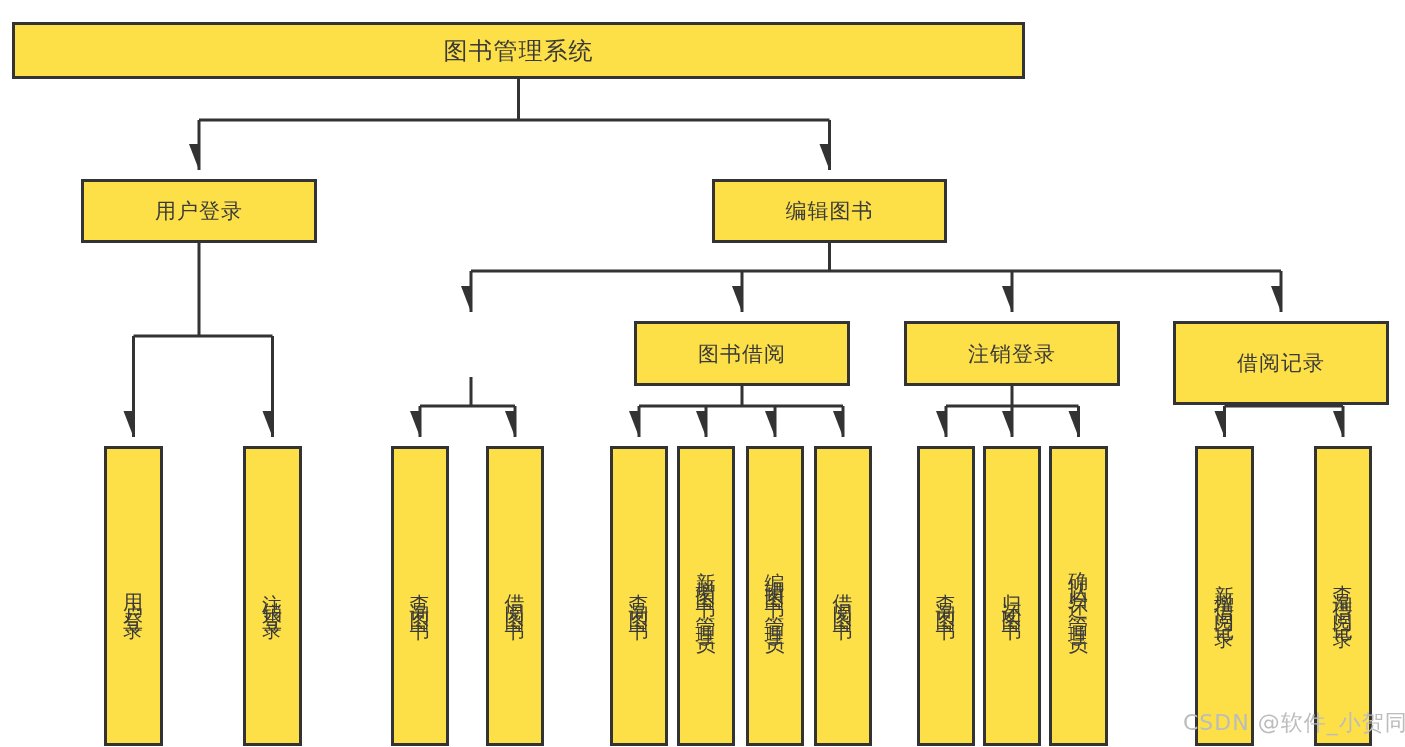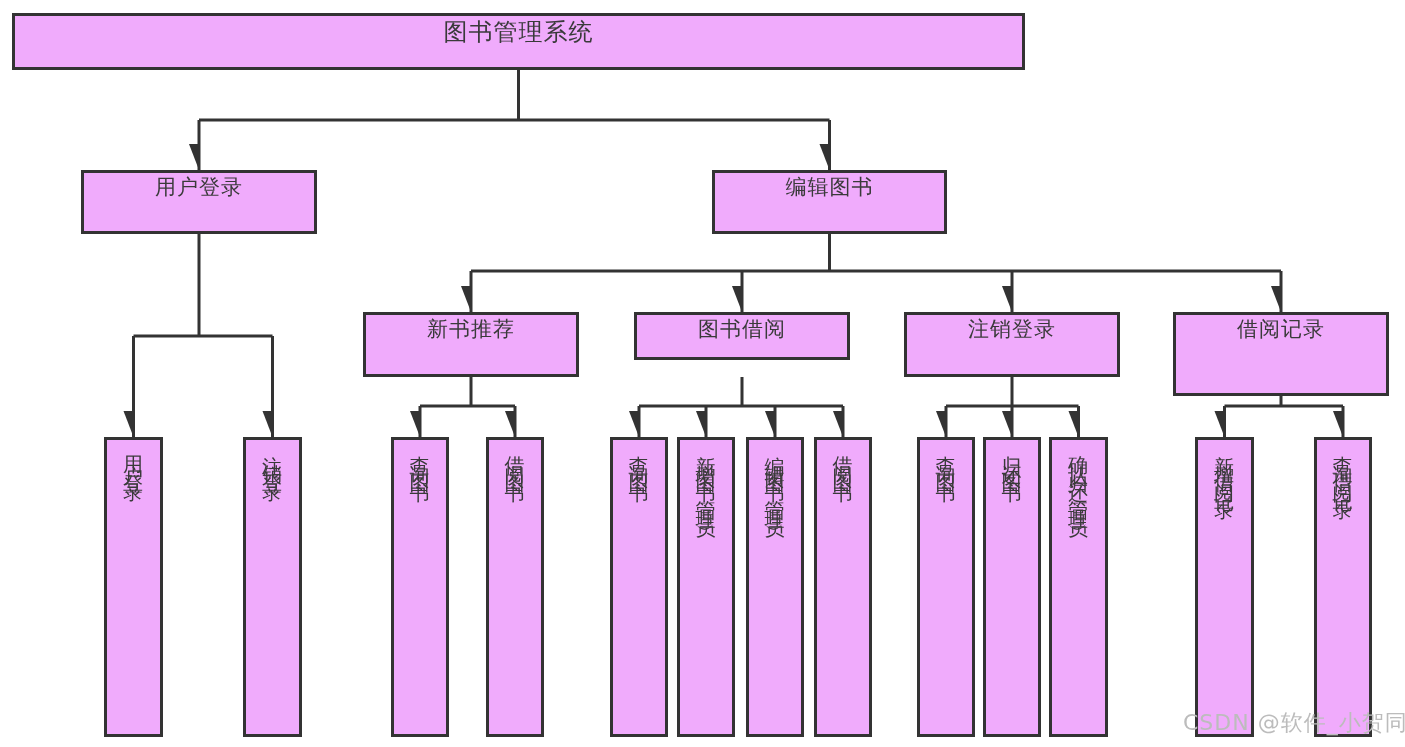--- a/index.html
+++ b/index.html
@@ -2,23 +2,23 @@
 <html><head>
 <meta charset="utf-8">
 <style>
   html,body { margin:0; padding:0; background:#ffffff; }
   .stage {
     position:relative; width:1405px; height:747px; background:#ffffff;
     font-family:"DejaVu Sans", sans-serif; overflow:hidden;
   }
   .svg-layer { position:absolute; left:0; top:0; width:1405px; height:747px; }
   .node {
-    position:absolute; background:#f0abfc; border:3px solid #333333;
-    box-sizing:border-box; display:flex; align-items:flex-start; justify-content:center;
-    color:#3a3a3a; z-index:1;
+    position:absolute; background:#fde047; border:3px solid #333333;
+    box-sizing:border-box; display:flex; align-items:center; justify-content:center;
+    color:#3a3a3a; z-index:1;margin-top:9px;
   }
   .root-box { font-size:24px; letter-spacing:1px; }
   .hbox { font-size:21px; letter-spacing:1px; }
   .vbox span {
     writing-mode:vertical-rl; text-orientation:mixed;
     font-size:20px; letter-spacing:9px; line-height:1;
   }
   .watermark {
     position:absolute; left:1183px; top:708px; z-index:2;
     font-size:22px; color:#bcbcbc; white-space:nowrap; letter-spacing:1px;
@@ -76,24 +76,21 @@
     <span>图书管理系统</span>
   </div>
 
   <div class="node hbox" style="left:81px; top:170px; width:236px; height:64px;">
     <span>用户登录</span>
   </div>
   <div class="node hbox" style="left:712px; top:170px; width:235px; height:64px;">
     <span>编辑图书</span>
   </div>
 
-  <div class="node hbox" style="left:363px; top:312px; width:216px; height:65px;">
-    <span>新书推荐</span>
-  </div>
-  <div class="node hbox" style="left:634px; top:312px; width:216px; height:48px;">
+  <div class="node hbox" style="left:634px; top:312px; width:216px; height:65px;">
     <span>图书借阅</span>
   </div>
   <div class="node hbox" style="left:904px; top:312px; width:216px; height:65px;">
     <span>注销登录</span>
   </div>
   <div class="node hbox" style="left:1173px; top:312px; width:216px; height:84px;">
     <span>借阅记录</span>
   </div>
 
   <div class="node vbox" style="left:104px; top:437px; width:59px; height:300px;">

